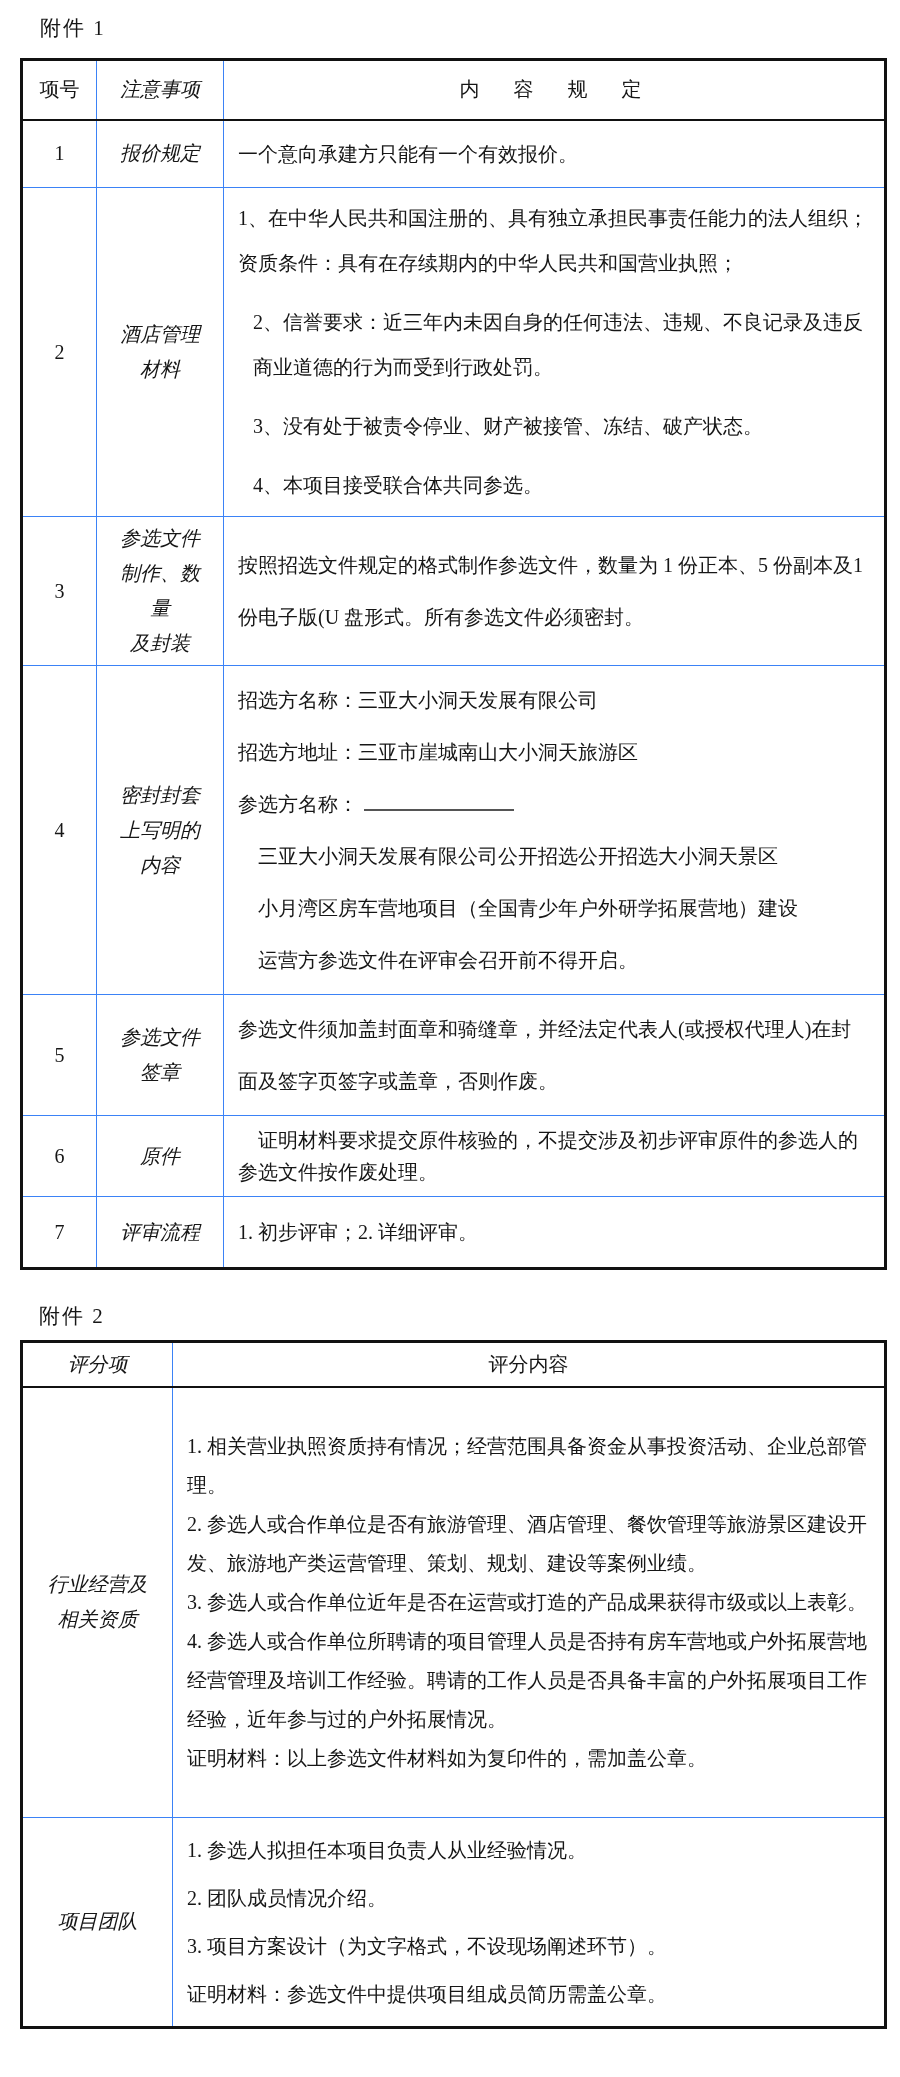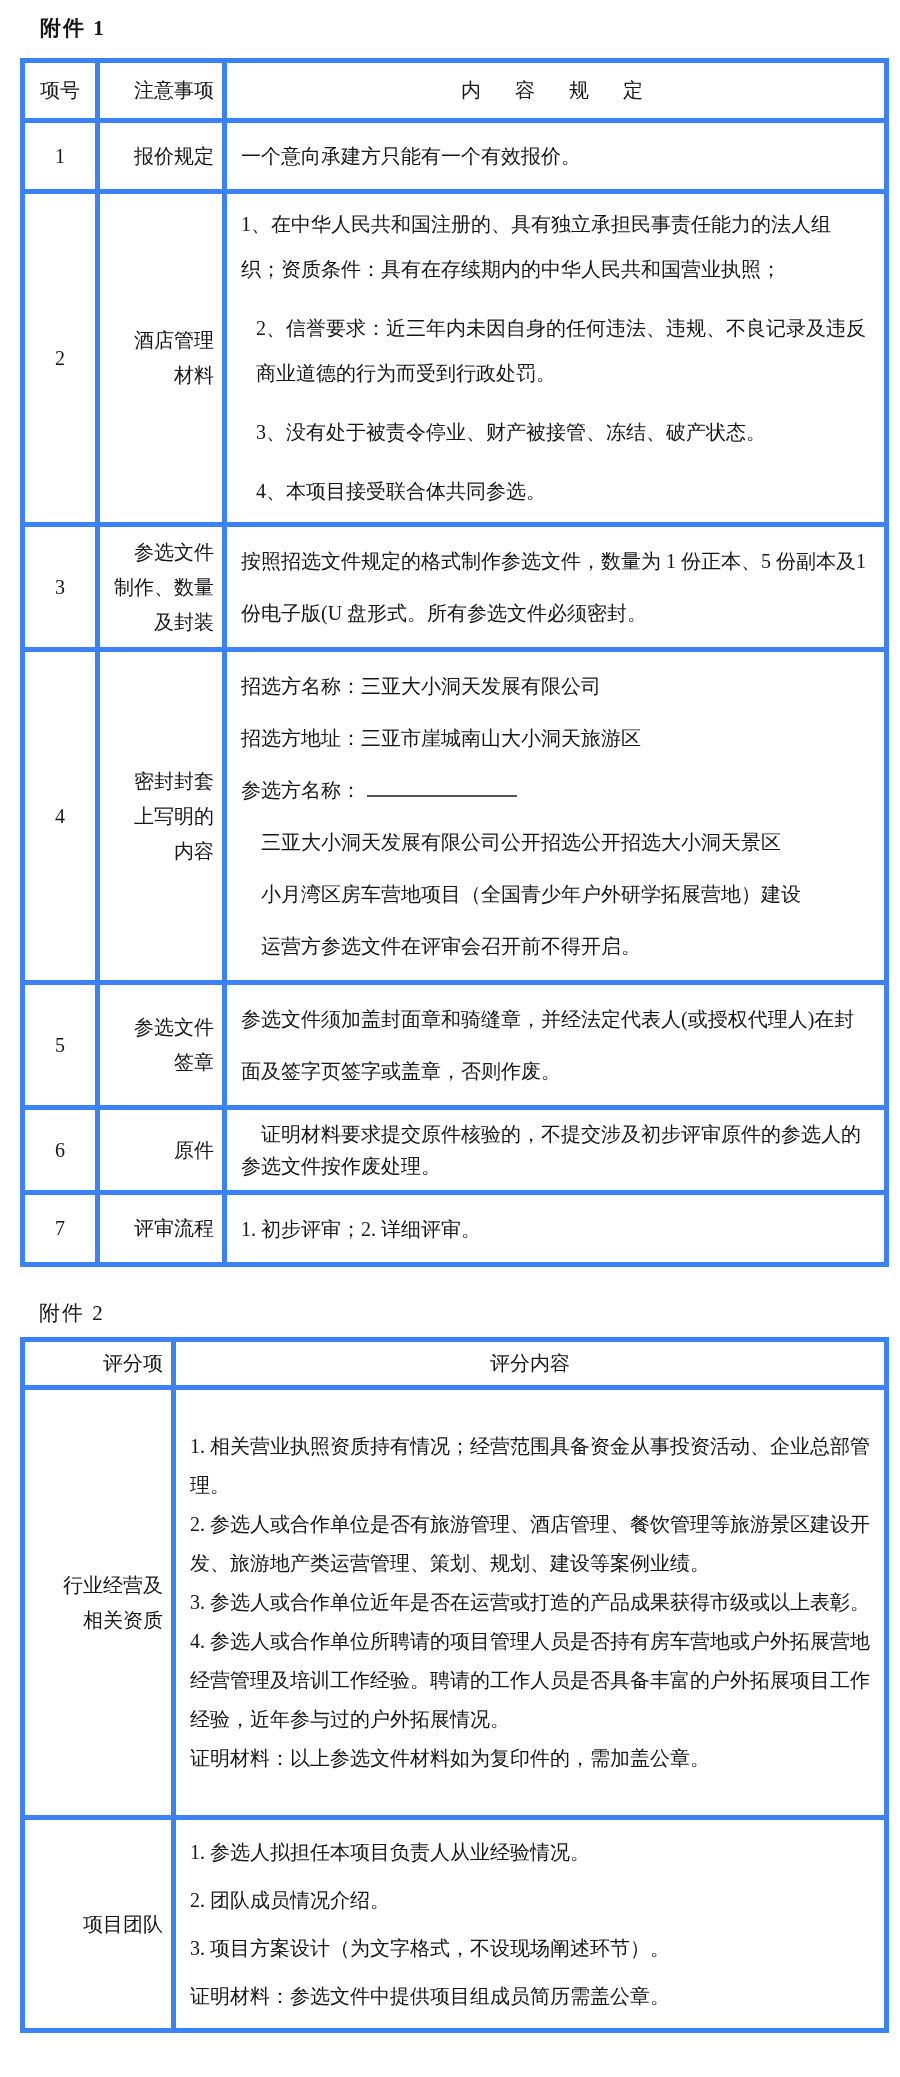--- a/index.html
+++ b/index.html
@@ -5,48 +5,48 @@
   * { margin:0; padding:0; box-sizing:border-box; }
   html,body { background:#ffffff; }
   body {
     width:900px; min-height:2077px;
     font-family:"Liberation Serif","DejaVu Serif",serif;
     color:#161616;
   }
   .page { padding:10px 18px 30px 18px; }
 
   .attach { font-size:21px; letter-spacing:2px; }
-  .attach1 { margin:4px 0 16px 22px;font-weight:bold; }
+  .attach1 { margin:4px 0 16px 22px; }
   .attach2 { margin:32px 0 10px 21px; }
 
   .tbl-title { text-align:center; font-weight:bold; font-size:21px; margin:2px 0 14px 0; width:864px; }
 
   table.tbl {
     width:864px; margin-left:2px;
     border-collapse:collapse;
     border:3px solid #111;
     table-layout:fixed;
   }
   table.tbl td {
-    border:5px solid #3b82f6;
+    border:1px solid #3b82f6;
     vertical-align:middle;
     font-size:20px;
   }
   table.tbl tr.hdr td { border-bottom:2px solid #111; }
 
   
   .t1 col.c1 { width:75px; }
   .t1 col.c2 { width:127px; }
   .t1 col.c3 { width:662px; }
   
   .t2 col.c1 { width:151px; }
   .t2 col.c2 { width:713px; }
 
   td.no   { text-align:center; }
-  td.item { text-align:right; line-height:1.75; padding:4px 8px; }
+  td.item { text-align:center; line-height:1.75; padding:4px 20px;font-style:italic; }
   td.content { padding:8px 14px; text-align:left; }
   td.hd-center { text-align:center; letter-spacing:0.35em; }
   td.hd-center2 { text-align:center; }
 
   .p { line-height:2.5; }
   .lh26 .p { line-height:2.6; }
   .r2 .p { line-height:2.25; }
   .r2 .p + .p { margin-top:14px;margin-left:15px; }
   .r6 .p { line-height:1.6; text-indent:1em; }
   .t2r1 .p { line-height:1.95; }

